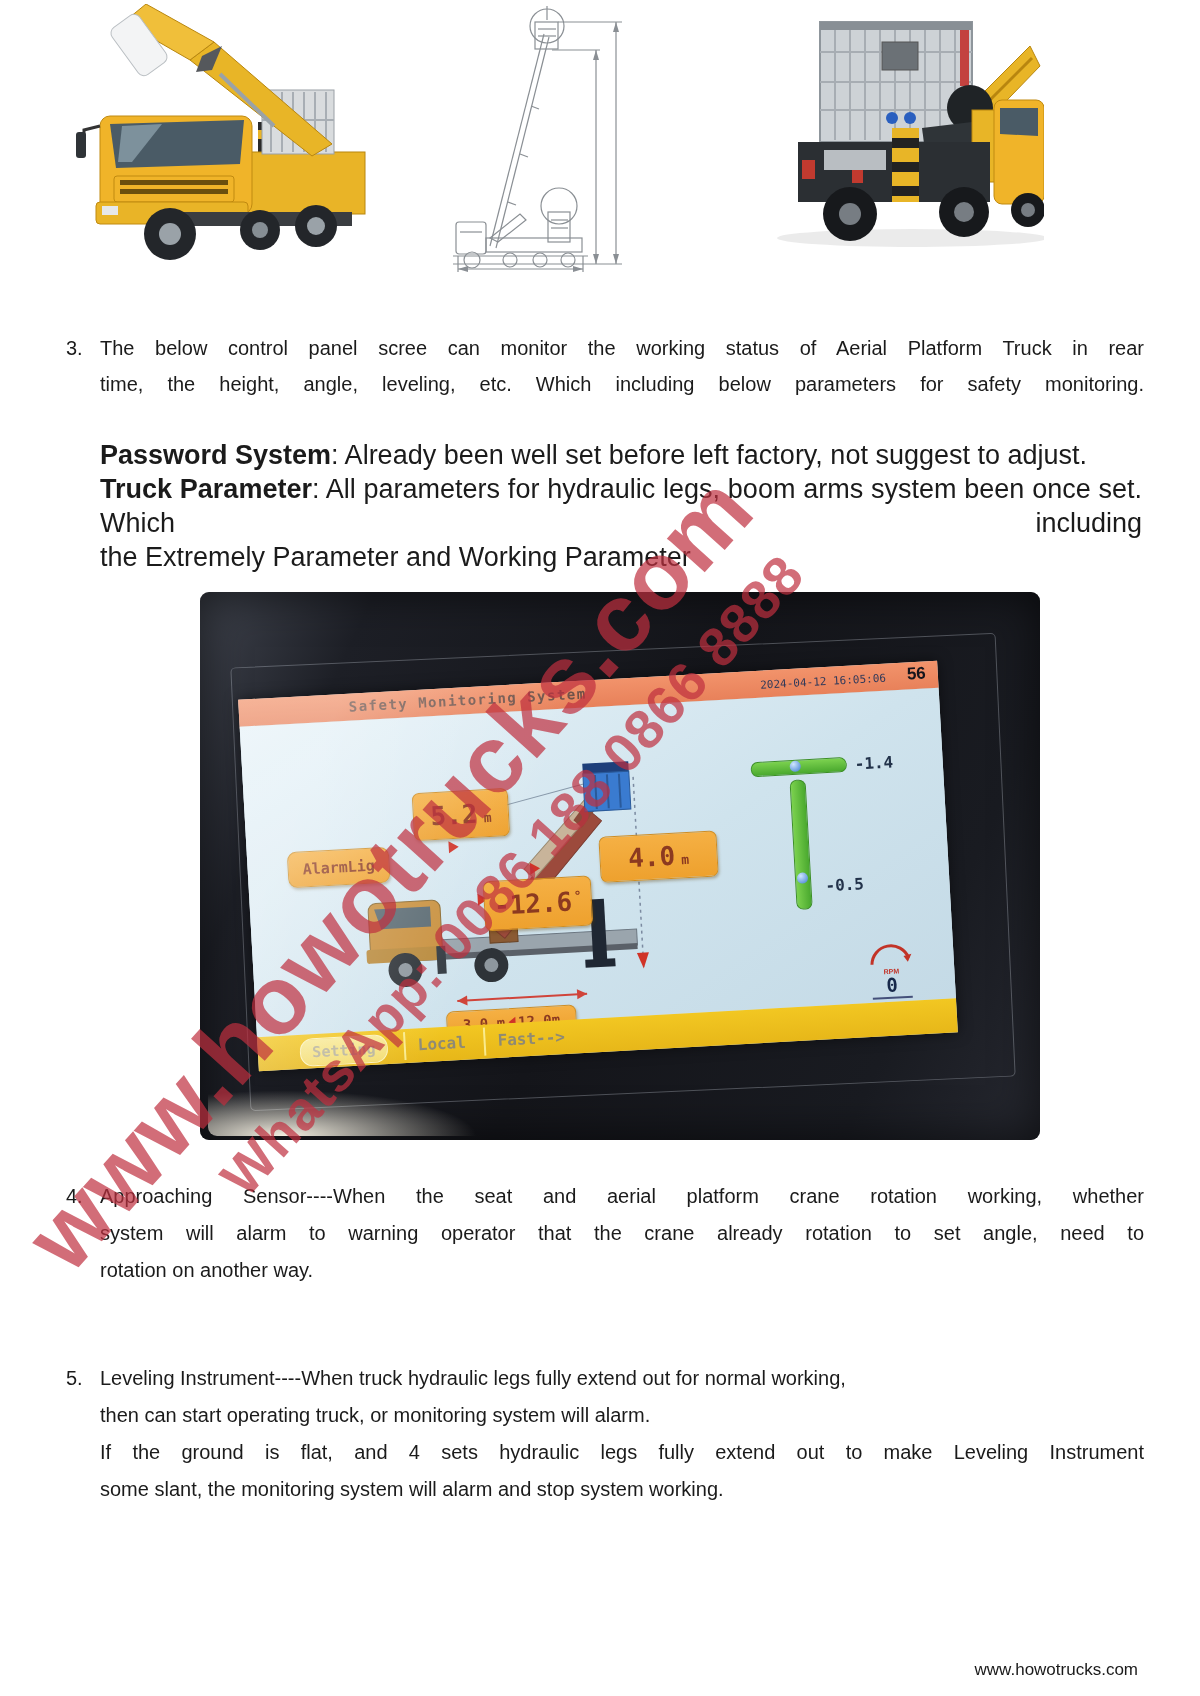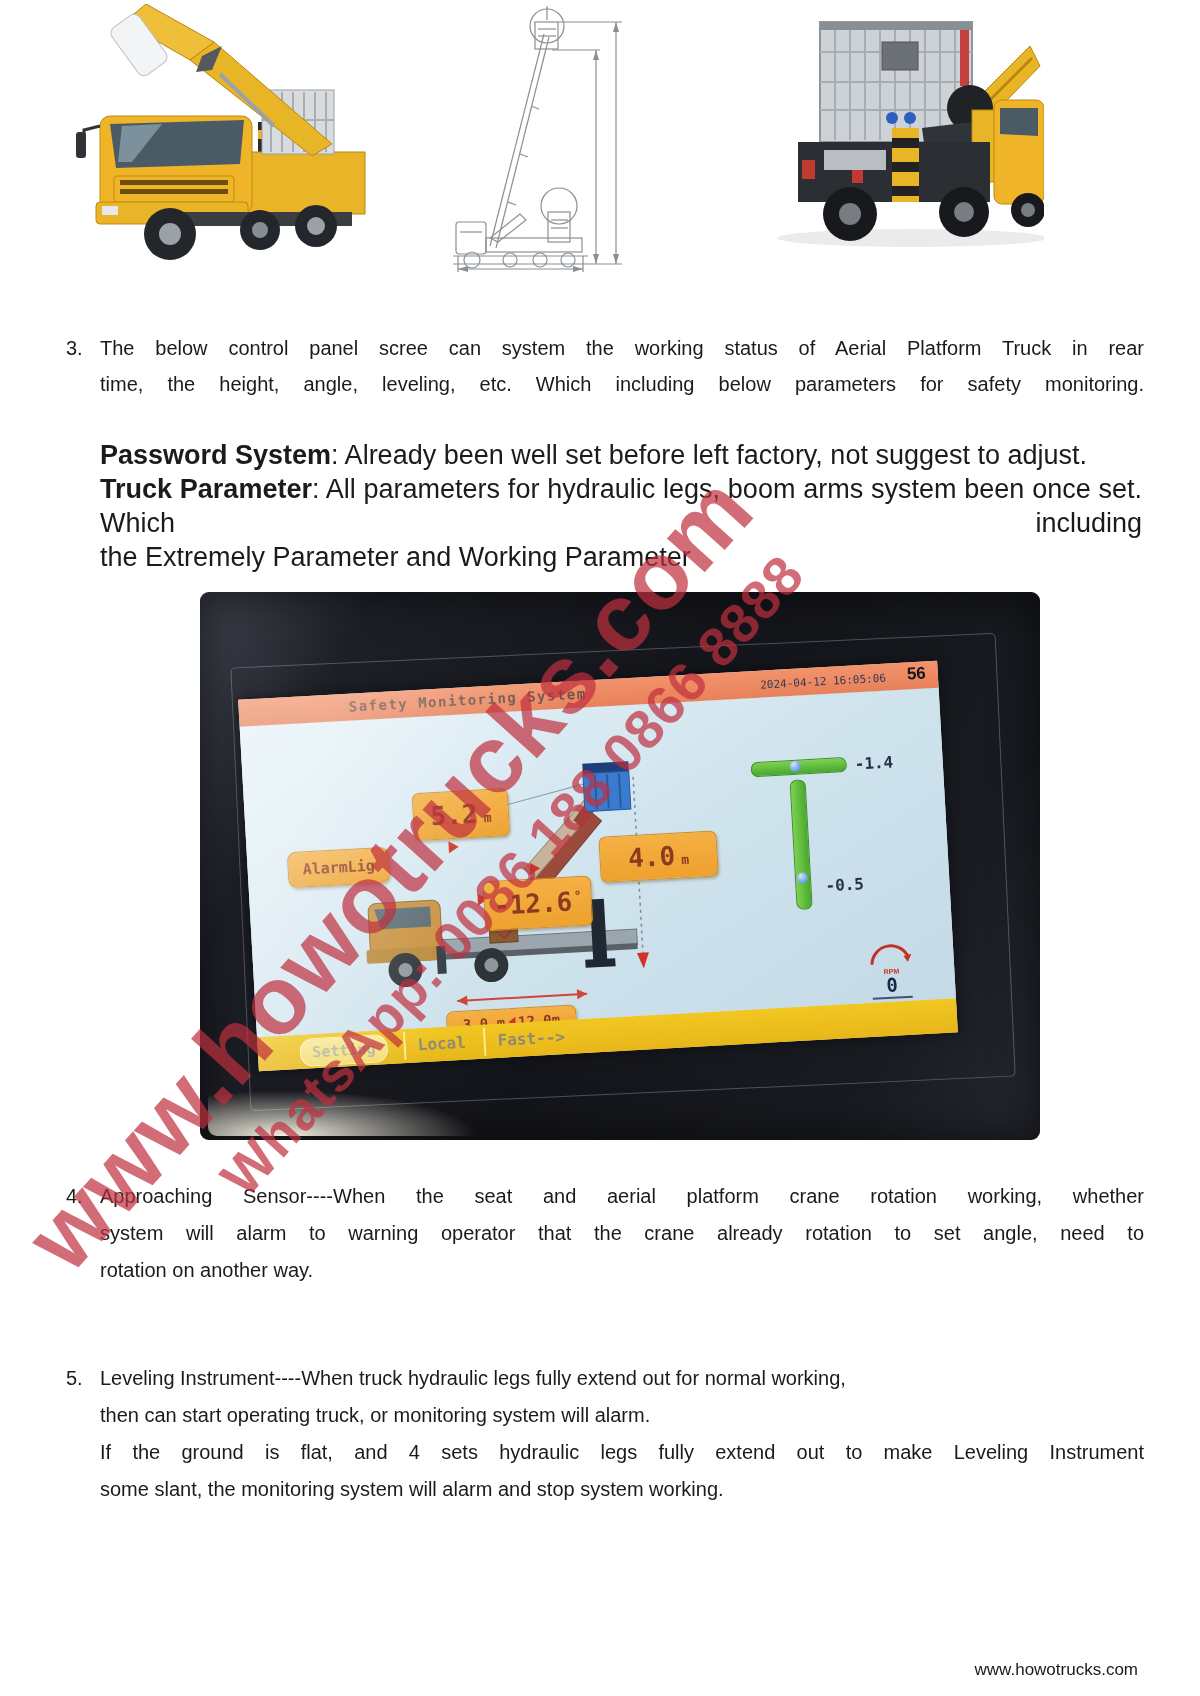--- a/index.html
+++ b/index.html
@@ -191,21 +191,21 @@
       <circle cx="118" cy="204" r="11" fill="#777d83"></circle>
     <circle cx="232" cy="202" r="25" fill="#17191c"></circle>
       <circle cx="232" cy="202" r="10" fill="#777d83"></circle>
     <circle cx="296" cy="200" r="17" fill="#17191c"></circle>
       <circle cx="296" cy="200" r="7" fill="#777d83"></circle>
   </svg>
 
   <div class="para" id="p3">
     <span class="num">3.</span>
     <div class="ptext">
-      <div class="jline">The below control panel scree can system the working status of Aerial Platform Truck in rear</div>
+      <div class="jline">The below control panel scree can monitor the working status of Aerial Platform Truck in rear</div>
       <div class="jline">time, the height, angle, leveling, etc. Which including below parameters for safety monitoring.</div>
     </div>
   </div>
 
   <div id="params">
     <div class="pline"><b>Password System</b><span>: Already been well set before left factory, not suggest to adjust.</span></div>
     <div class="pline jline"><b>Truck Parameter</b><span>: All parameters for hydraulic legs, boom arms system been once set. Which including</span></div>
     <div class="pline">the Extremely Parameter and Working Parameter</div>
   </div>
 

